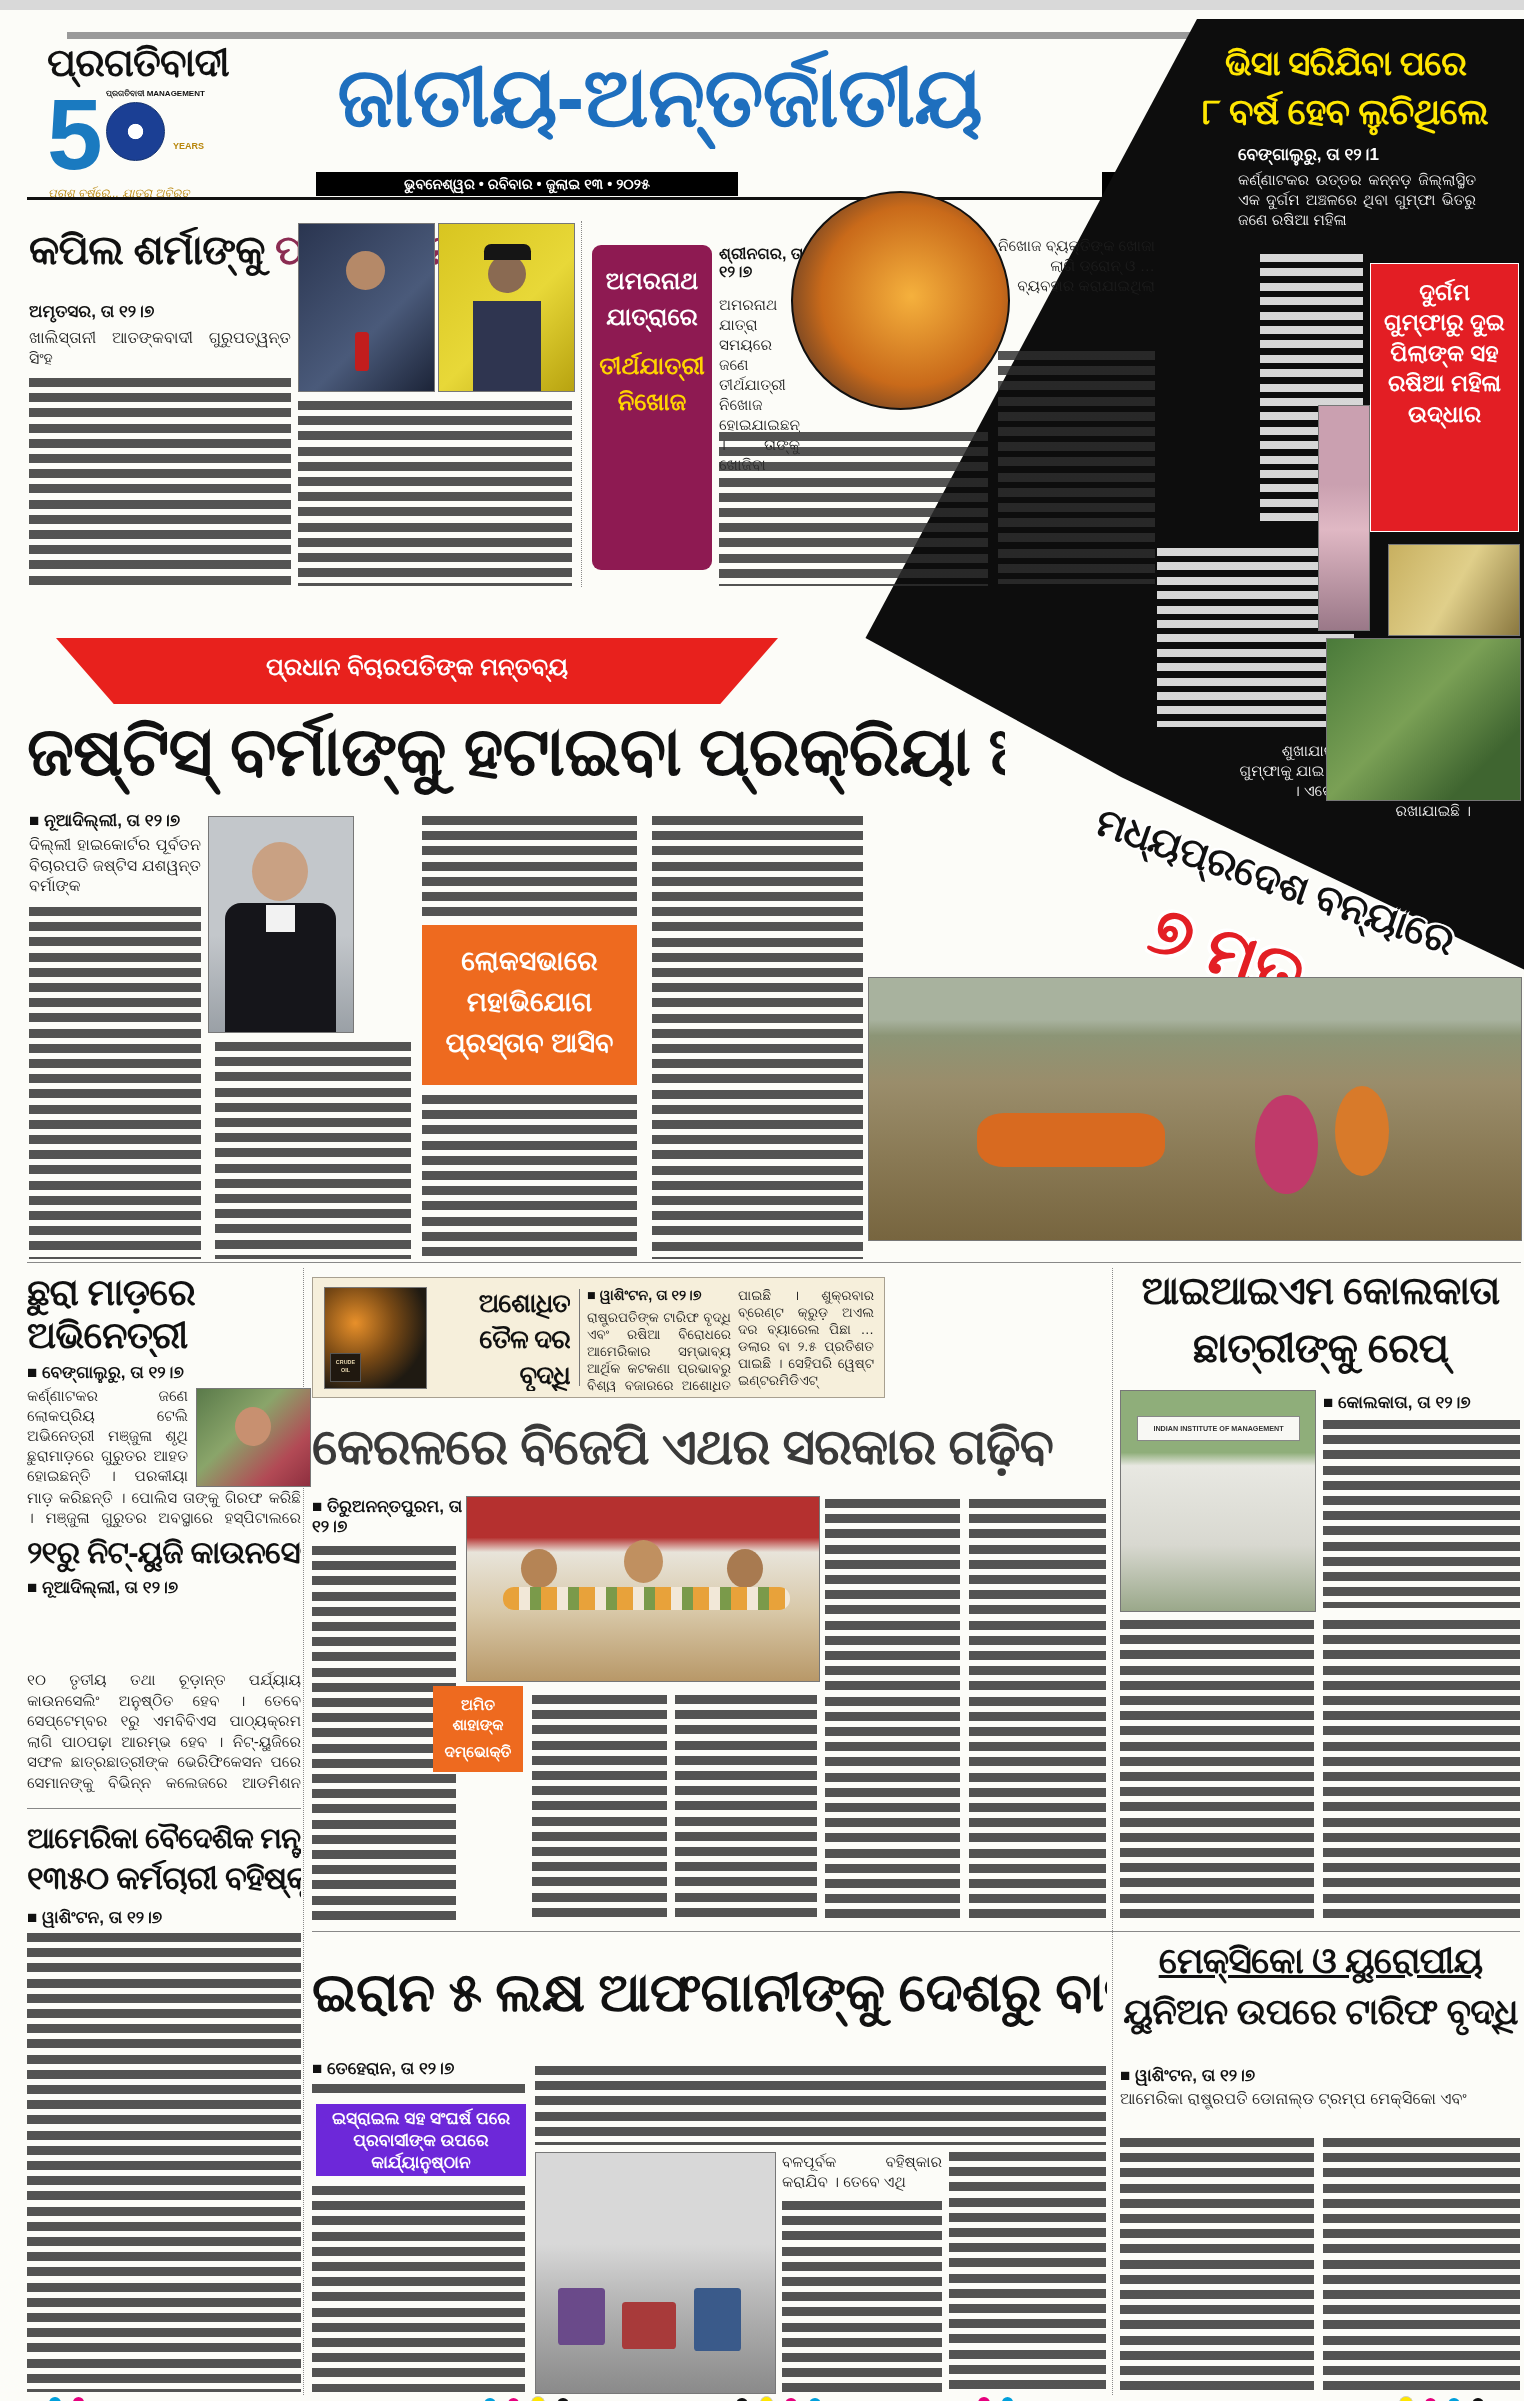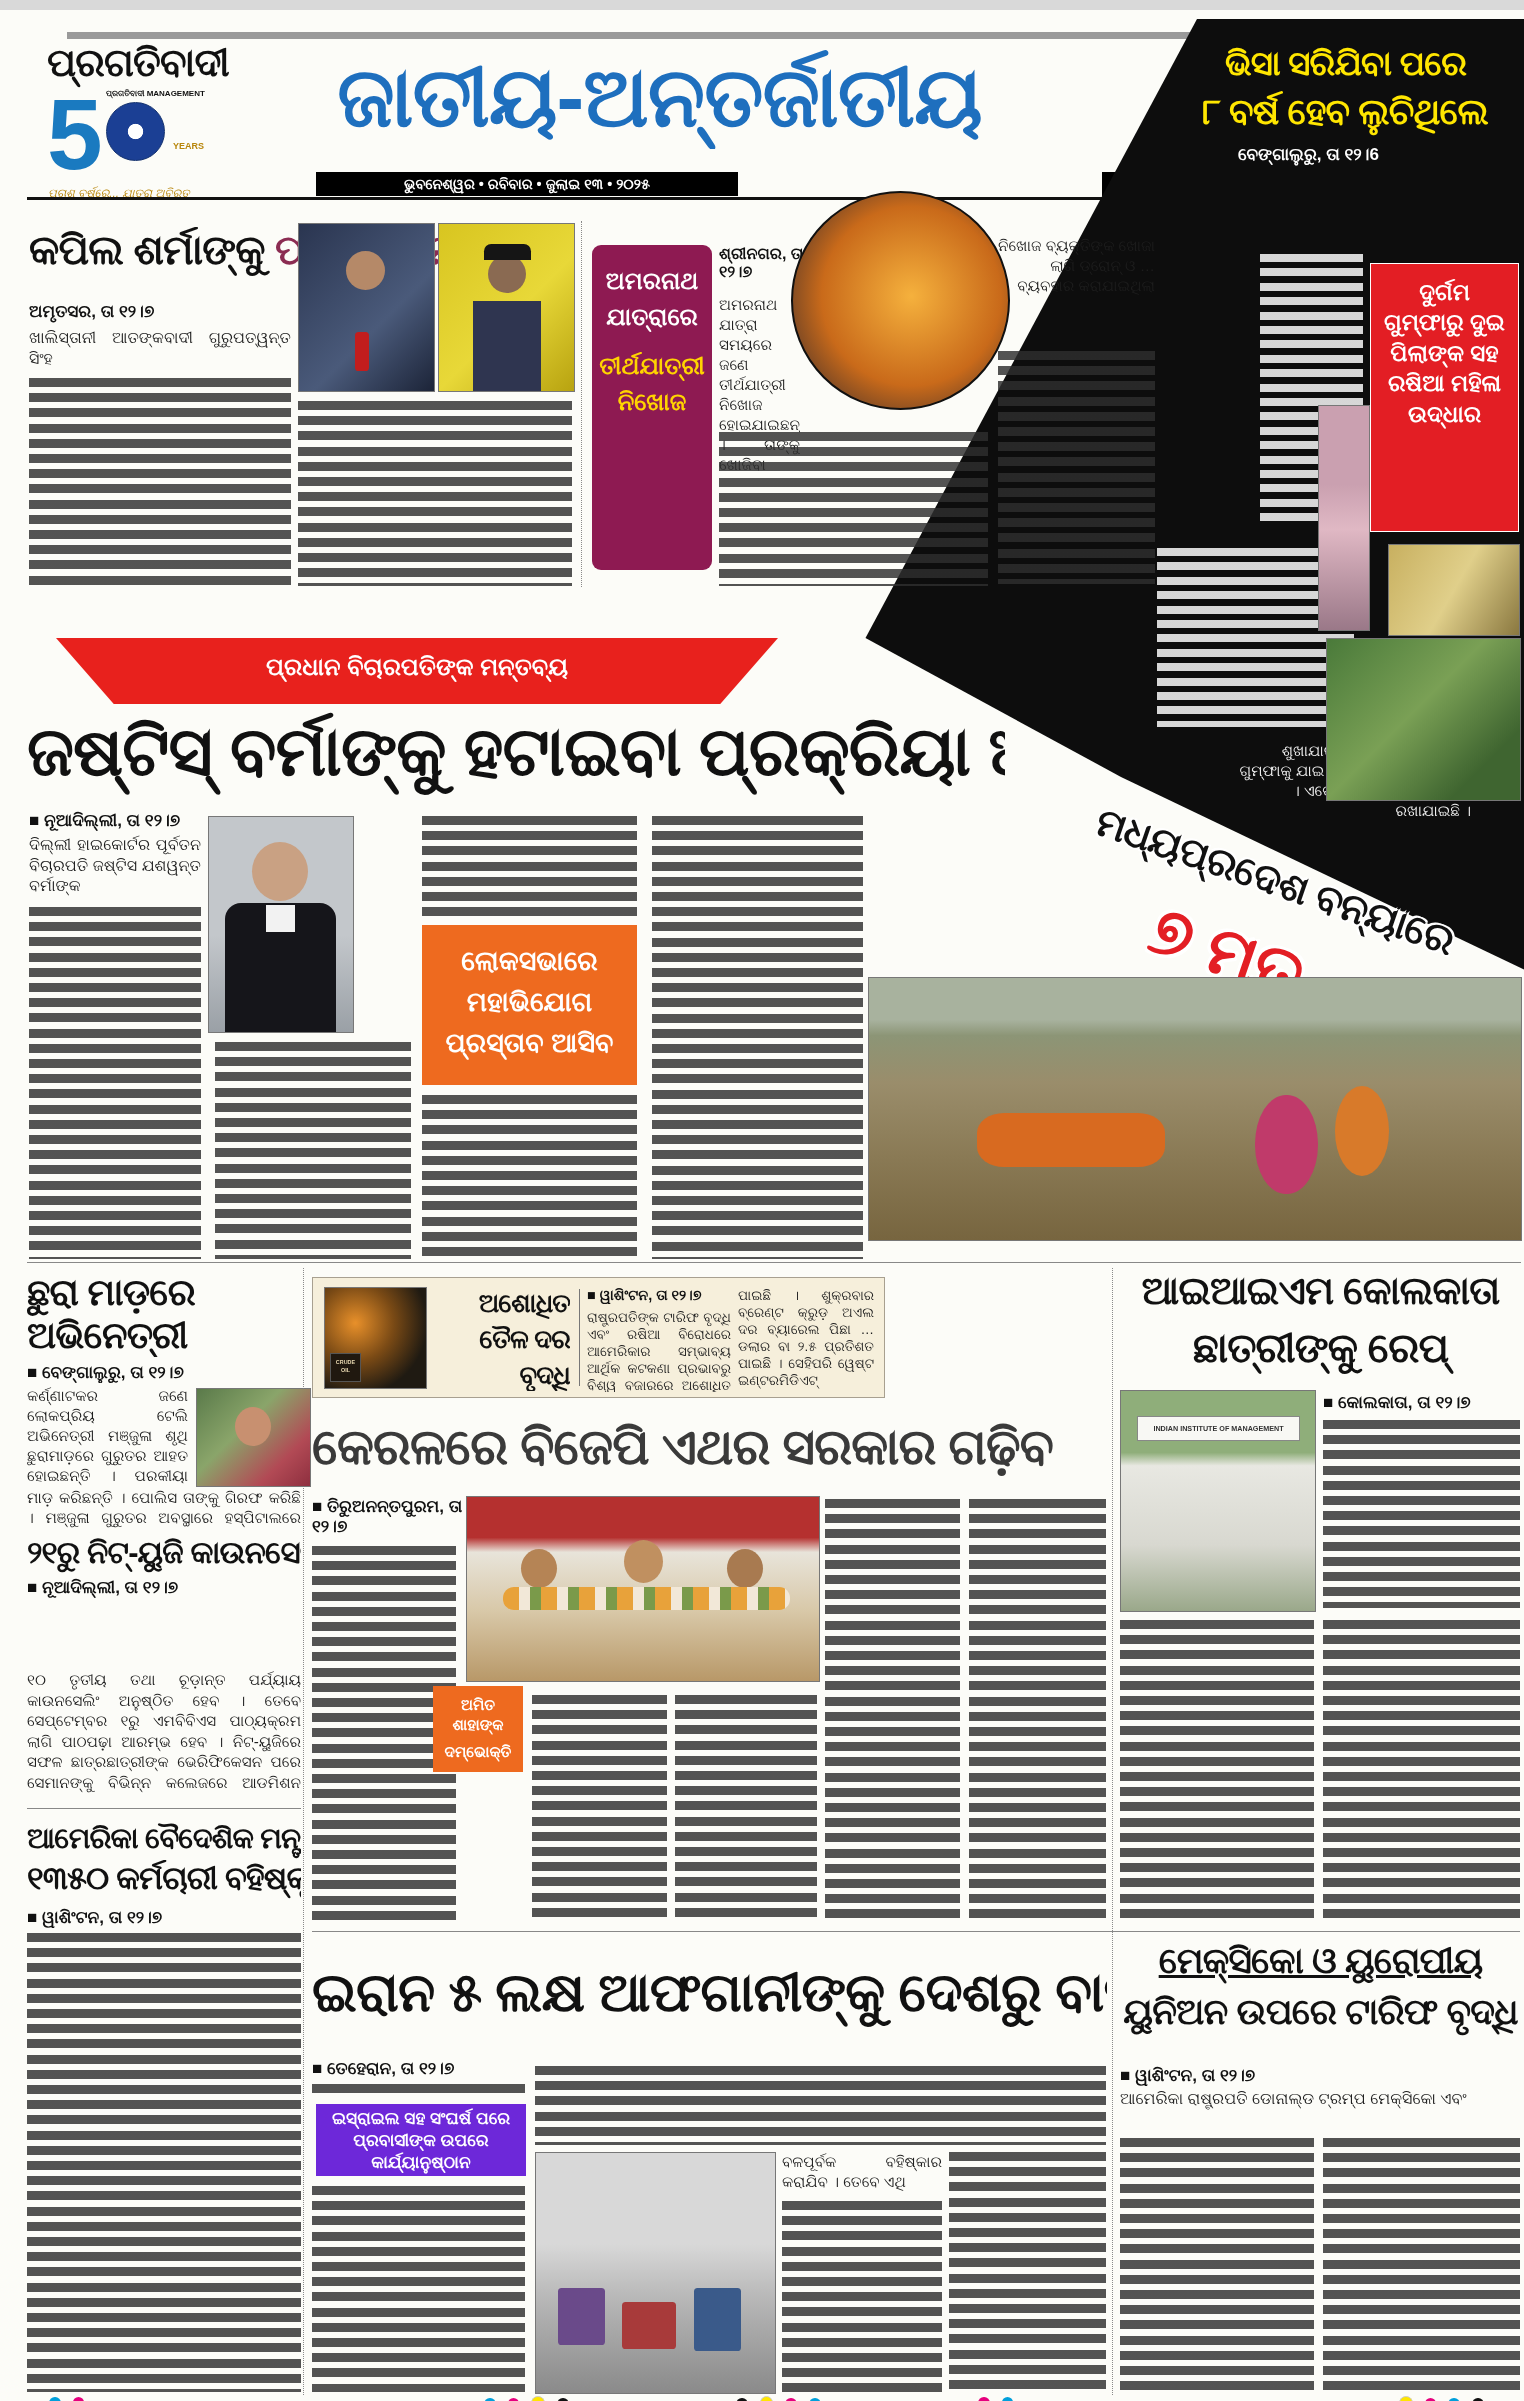--- a/index.html
+++ b/index.html
@@ -33,21 +33,22 @@
   </div>
   <div class="abs nowrap" style="left:48px;top:176px;width:233px;height:14.4px;font-size:11.7px;color:#b8860b;font-style:italic;overflow:hidden;">ପଚାଶ ବର୍ଷରେ... ଯାତ୍ରା ଅବିରତ</div>
   <div class="abs hl nowrap" style="left:296px;top:39px;width:727px;height:100px;font-size:83px;line-height:97px;color:#1e6fbe;text-align:center;">ଜାତୀୟ-ଅନ୍ତର୍ଜାତୀୟ</div>
   <div class="abs nowrap" style="left:316px;top:162px;width:422px;height:24px;background:#000;color:#fff;font-size:14.4px;font-weight:bold;text-align:center;line-height:24px;overflow:hidden;">ଭୁବନେଶ୍ୱର • ରବିବାର • ଜୁଲାଇ ୧୩ • ୨୦୨୫</div>
   <div class="abs nowrap" style="left:1102px;top:162px;width:97px;height:24px;background:#000;color:#fff;font-size:14.4px;font-weight:bold;text-align:center;line-height:24px;overflow:hidden;">ପୃଷ୍ଠା : ୪</div>
   <div class="abs rule" style="left:27px;top:187px;width:1471px;height:2.7px;"></div>
 
   <div class="abs" style="left:852px;top:9px;width:673px;height:964px;background:#0d0d0d;clip-path:polygon(345px 0,673px 0,673px 951px,269px 758px,13.5px 619px);">
     <div class="abs hl nowrap" style="left:359px;top:25px;width:269px;height:43px;font-size:34px;color:#ffe600;text-align:center;">ଭିସା ସରିଯିବା ପରେ</div>
     <div class="abs hl nowrap" style="left:345px;top:72px;width:296px;height:47px;font-size:36px;color:#ffe600;text-align:center;">୮ ବର୍ଷ ହେବ ଲୁଚିଥିଲେ</div>
-    <div class="abs nowrap" style="left:386px;top:126px;width:197px;height:21.5px;font-size:17px;font-weight:bold;color:#fff;overflow:hidden;">ବେଙ୍ଗାଲୁରୁ, ତା ୧୨।6</div>
+    <div class="abs nowrap" style="left:386px;top:126px;width:197px;height:21.5px;font-size:17px;font-weight:bold;color:#fff;overflow:hidden;">ବେଙ୍ଗାଲୁରୁ, ତା ୧୨।1</div>
+    <div class="abs" style="left:386px;top:151px;width:238px;height:81px;font-size:15.2px;line-height:20px;color:#f2f2f2;text-align:justify;overflow:hidden;">କର୍ଣ୍ଣାଟକର ଉତ୍ତର କନ୍ନଡ଼ ଜିଲ୍ଲାସ୍ଥିତ ଏକ ଦୁର୍ଗମ ଅଞ୍ଚଳରେ ଥିବା ଗୁମ୍ଫା ଭିତରୁ ଜଣେ ରଷିଆ ମହିଳା</div>
     <div class="abs sim-w" style="left:408px;top:235px;width:103px;height:269px;"></div>
     <div class="abs sim-w" style="left:305px;top:529px;width:197px;height:179px;"></div>
     <div class="abs" style="left:386px;top:722px;width:233px;height:99px;font-size:15.2px;line-height:20px;color:#f2f2f2;text-align:right;overflow:hidden;">ଶୁଖାଯାଉଥିବା ଦେଖି ପୋଲିସ ଟିମ ଗୁମ୍ଫାକୁ ଯାଇ ମୋହିଙ୍କୁ ଠାବ କରିଥିଲେ । ଏବେ ତାଙ୍କୁ ଏକ ଆଶ୍ରମରେ ରଖାଯାଇଛି ।</div>
 
     <div class="abs" style="left:518px;top:244px;width:149px;height:269px;background:#e31e24;border:1.8px solid #fff;color:#fff;font-weight:bold;font-size:23px;line-height:30.5px;text-align:center;padding:12.6px 5.4px;box-sizing:border-box;overflow:hidden;">ଦୁର୍ଗମ ଗୁମ୍ଫାରୁ ଦୁଇ ପିଲାଙ୍କ ସହ ରଷିଆ ମହିଳା ଉଦ୍ଧାର</div>
 
     <div class="abs photo" style="left:466px;top:386px;width:50px;height:224px;background:linear-gradient(180deg,#caa0b0 0 35%,#e0b8c4 55%,#9a7888);"></div>
     <div class="abs photo" style="left:474px;top:619px;width:193px;height:161px;background:linear-gradient(135deg,#4a7a3a,#7aa055 45%,#3f6530 80%);"></div>
     <div class="abs photo" style="left:536px;top:525px;width:130px;height:90px;background:linear-gradient(120deg,#c8b060,#e0cf8a 50%,#8a7840);"></div>
   </div>

